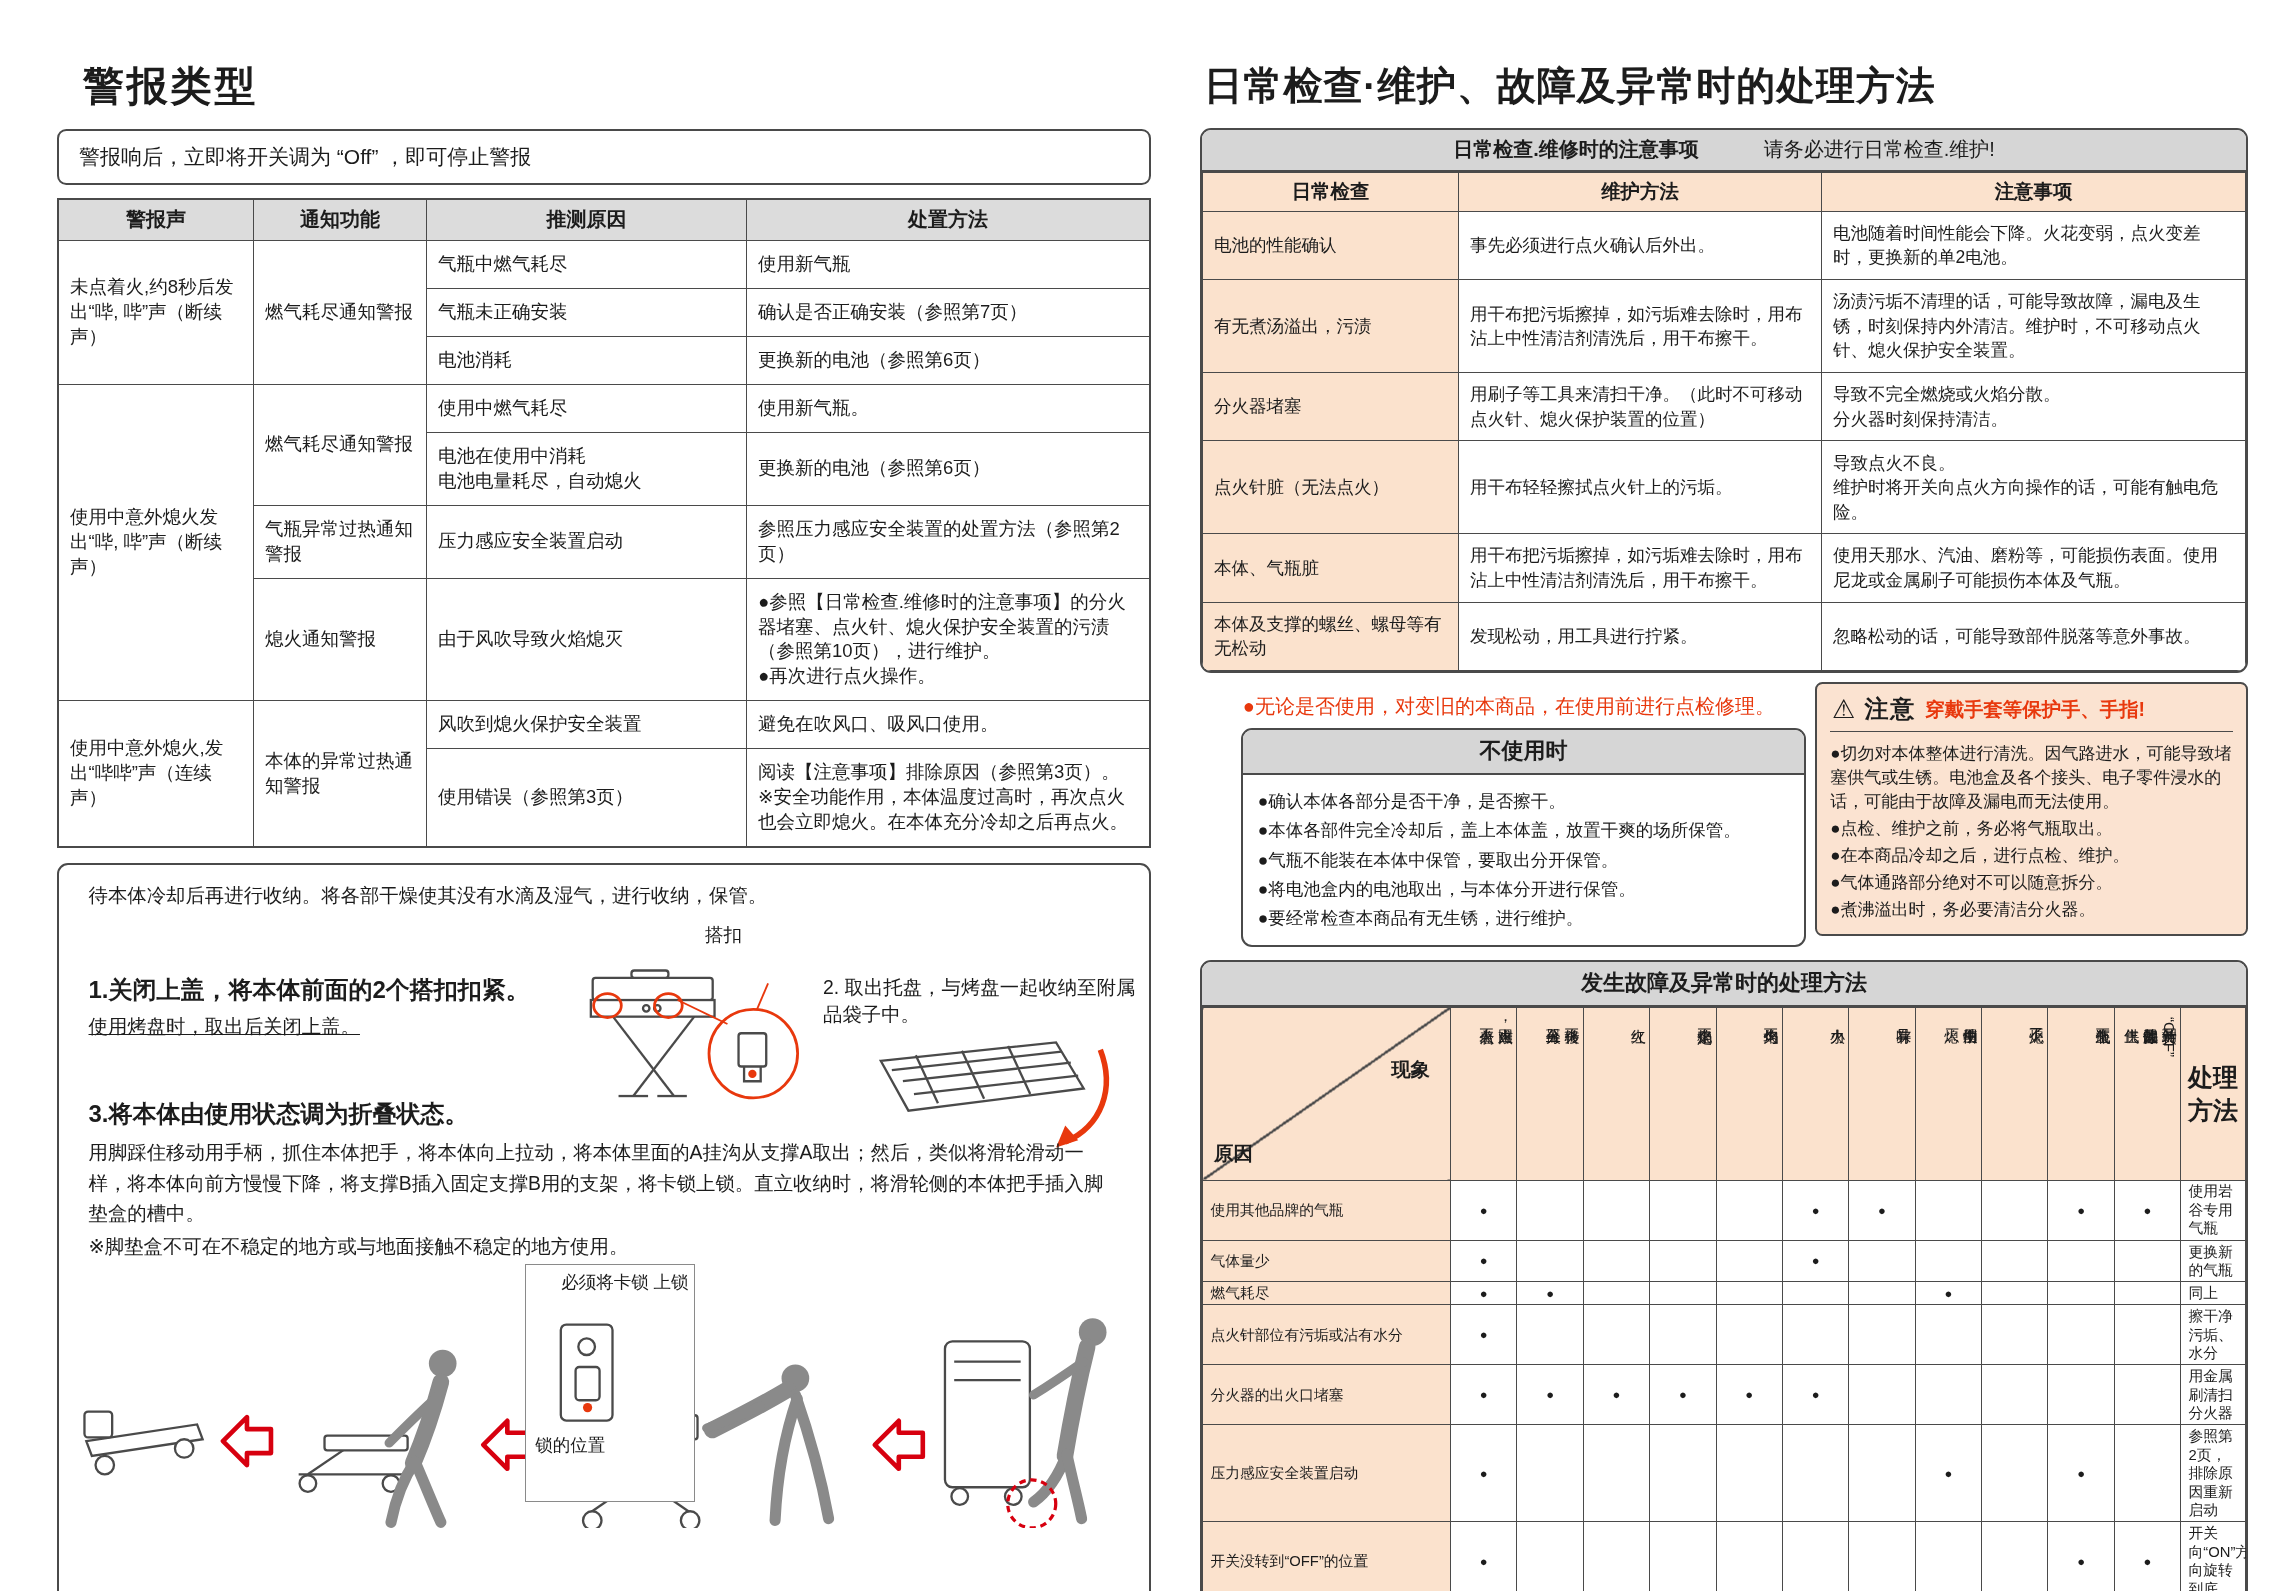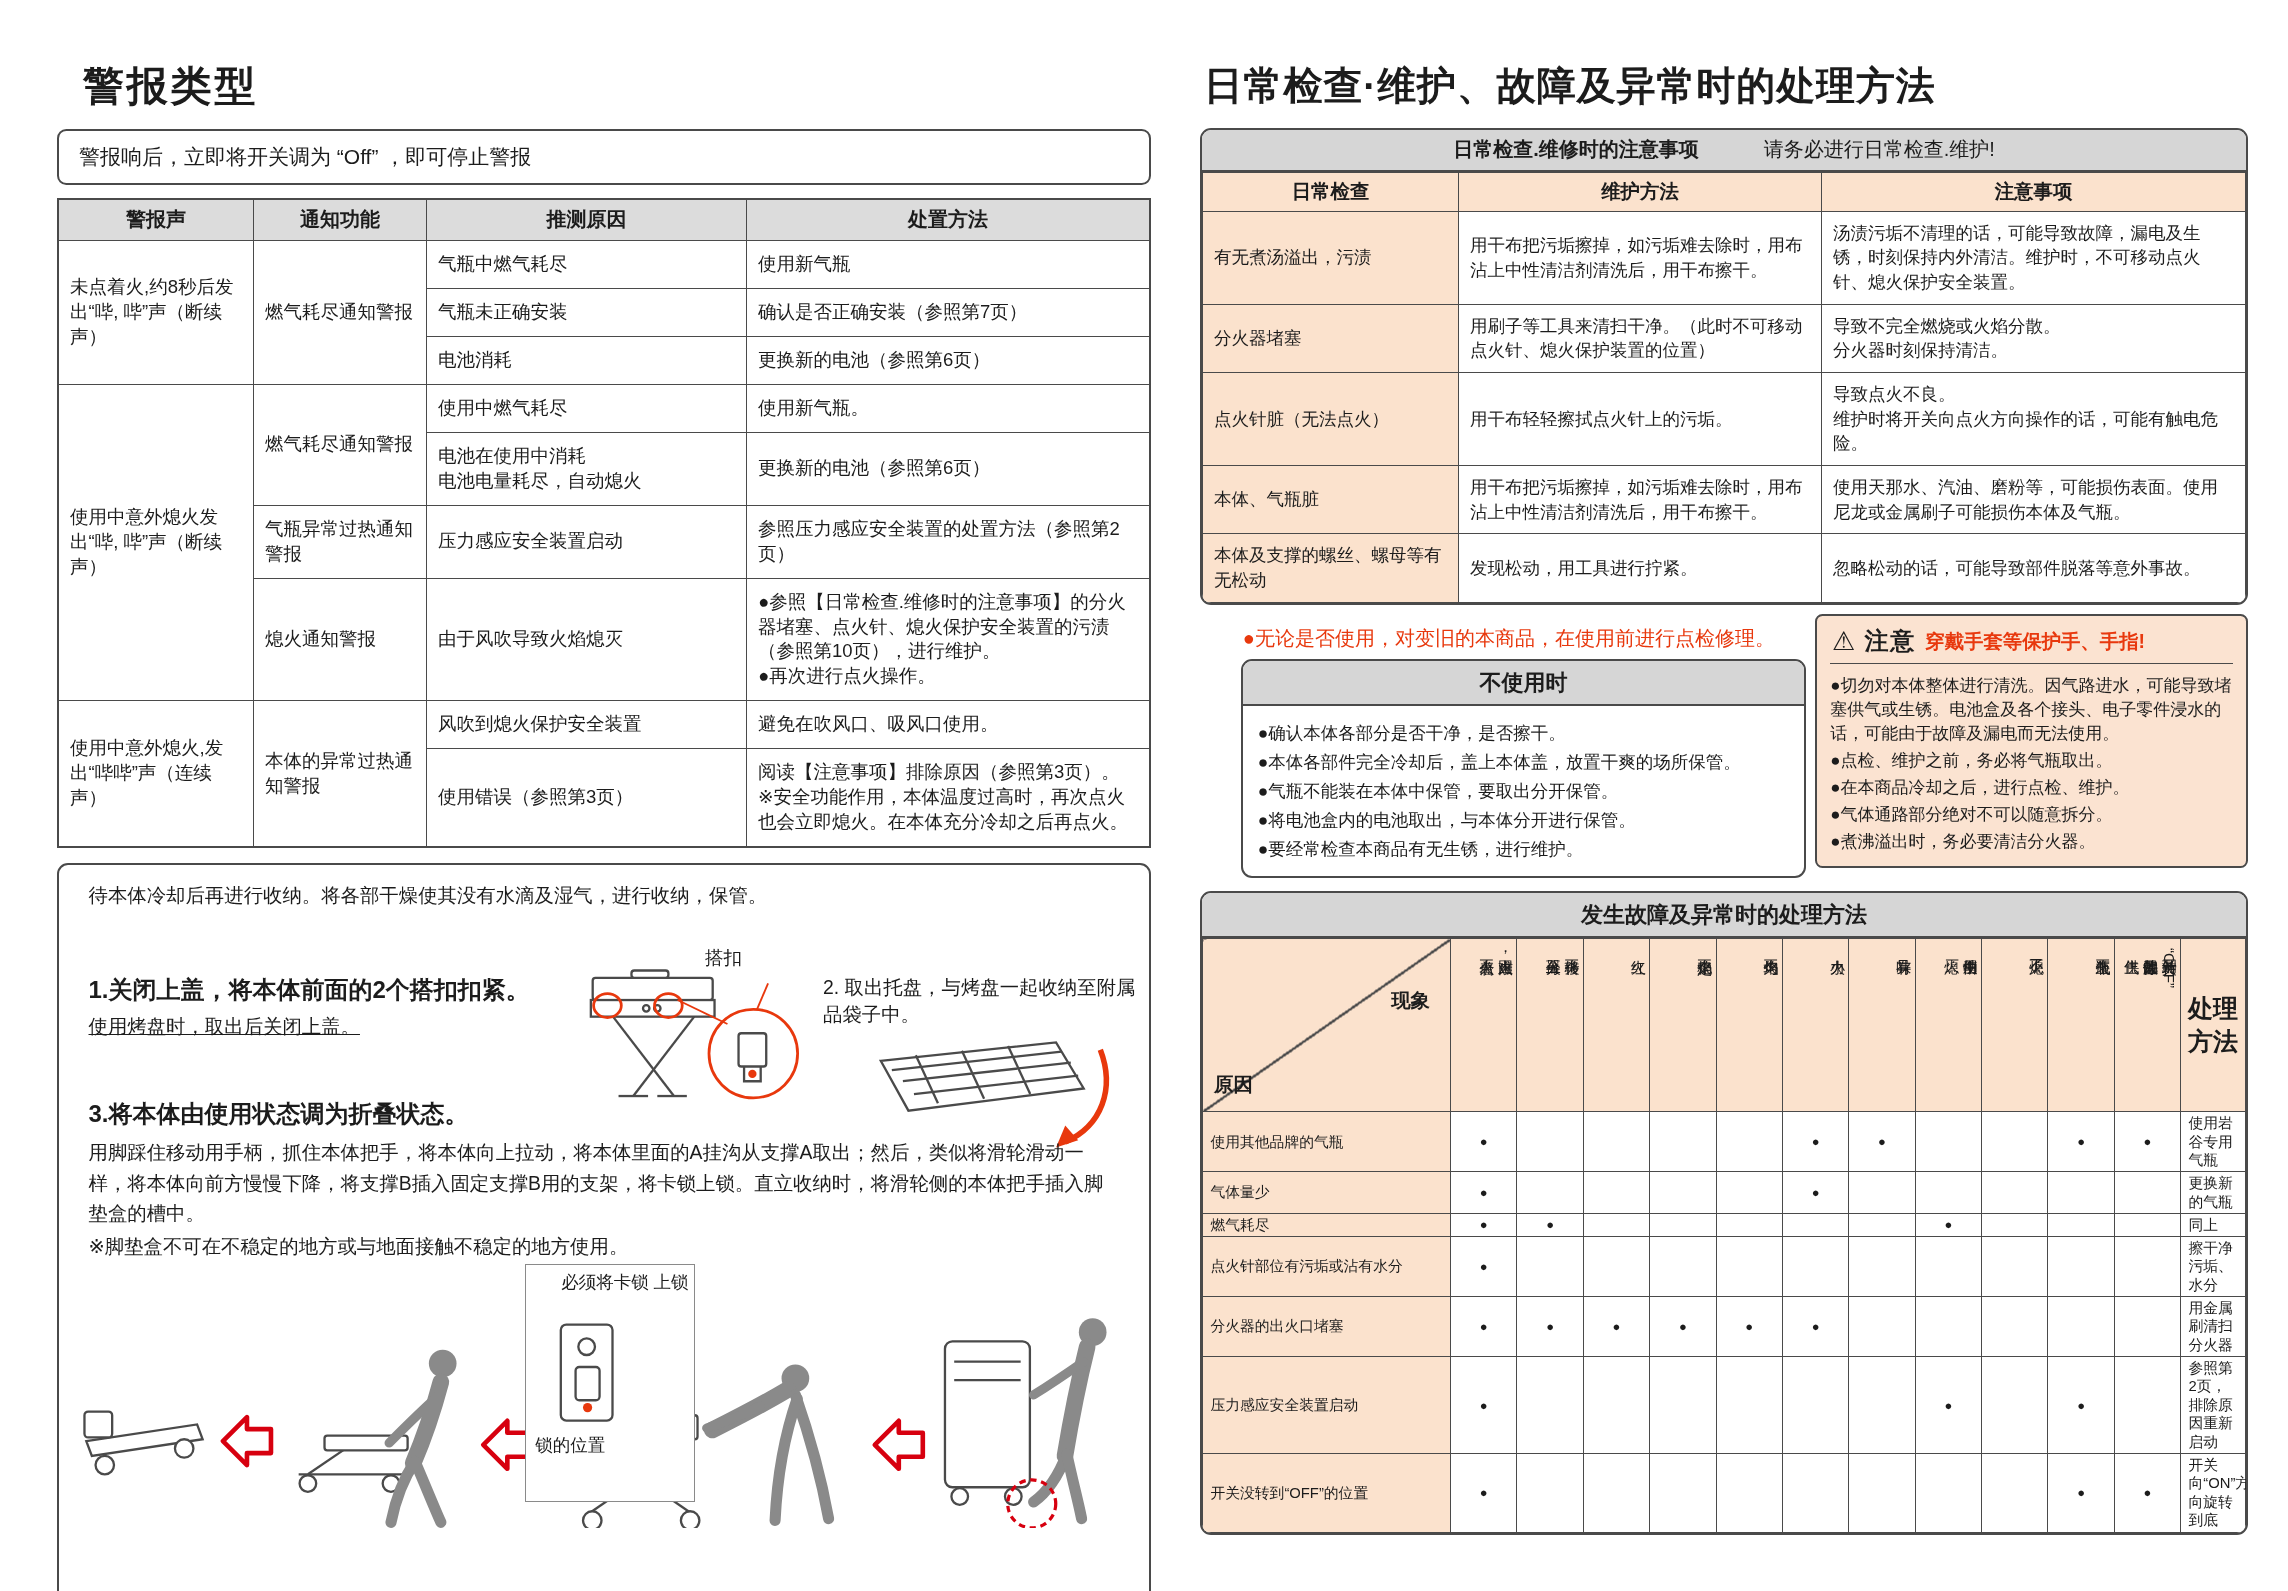--- a/index.html
+++ b/index.html
@@ -185,21 +185,21 @@
         <line class="lnf" x1="58" y1="158" x2="90" y2="158"></line>
         <ellipse class="redln" cx="46" cy="60" rx="15" ry="13"></ellipse>
         <ellipse class="redln" cx="112" cy="60" rx="15" ry="13"></ellipse>
         <circle class="redln" cx="204" cy="112" r="48"></circle>
         <rect class="ln" x="188" y="90" width="30" height="36" rx="3"></rect>
         <path class="lnf" d="M194,126 v16 h18 v-16"></path>
         <circle class="redfill" cx="203" cy="134" r="4.5"></circle>
         <line class="redthin" x1="122" y1="54" x2="176" y2="80"></line>
         <line class="redthin" x1="208" y1="64" x2="220" y2="36"></line>
       </svg>
-      <div class="abs small-label" style="left:646px;top:57px;margin-top:23px;">搭扣</div>
+      <div class="abs small-label" style="left:646px;top:57px;">搭扣</div>
 
       <div class="abs" style="left:764px;top:109px;width:314px;">2. 取出托盘，与烤盘一起收纳至附属品袋子中。</div>
 
       <svg class="abs" style="left:783px;top:157px;" width="286" height="157" viewBox="0 0 310 170">
         <path class="ln" d="M42,42 L232,22 L262,72 L72,96 Z"></path>
         <path class="lnf" d="M54,52 L238,32 M66,64 L248,44 M78,78 L256,58"></path>
         <line class="lnf" x1="80" y1="36" x2="104" y2="88"></line>
         <line class="lnf" x1="130" y1="31" x2="154" y2="83"></line>
         <line class="lnf" x1="180" y1="26" x2="204" y2="78"></line>
         <path class="redln" style="stroke-width:6" d="M280,30 C296,72 282,112 242,130"></path>
@@ -287,20 +287,25 @@
     </div>
     <table class="daily">
       <thead>
         <tr>
           <th>日常检查</th>
           <th>维护方法</th>
           <th>注意事项</th>
         </tr>
       </thead>
       <tbody>
+        <tr>
+          <td class="pc">电池的性能确认</td>
+          <td class="met">事先必须进行点火确认后外出。</td>
+          <td>电池随着时间性能会下降。火花变弱，点火变差时，更换新的单2电池。</td>
+        </tr>
         <tr>
           <td class="pc">有无煮汤溢出，污渍</td>
           <td class="met">用干布把污垢擦掉，如污垢难去除时，用布沾上中性清洁剂清洗后，用干布擦干。</td>
           <td>汤渍污垢不清理的话，可能导致故障，漏电及生锈，时刻保持内外清洁。维护时，不可移动点火针、熄火保护安全装置。</td>
         </tr>
         <tr>
           <td class="pc">分火器堵塞</td>
           <td class="met">用刷子等工具来清扫干净。（此时不可移动点火针、熄火保护装置的位置）</td>
           <td>导致不完全燃烧或火焰分散。
 分火器时刻保持清洁。</td>

